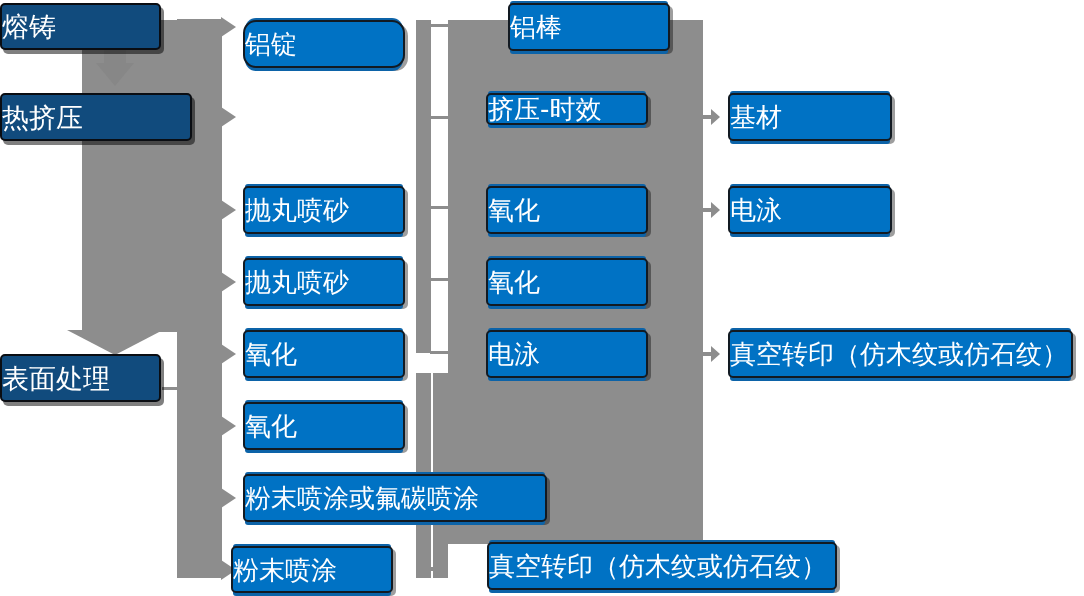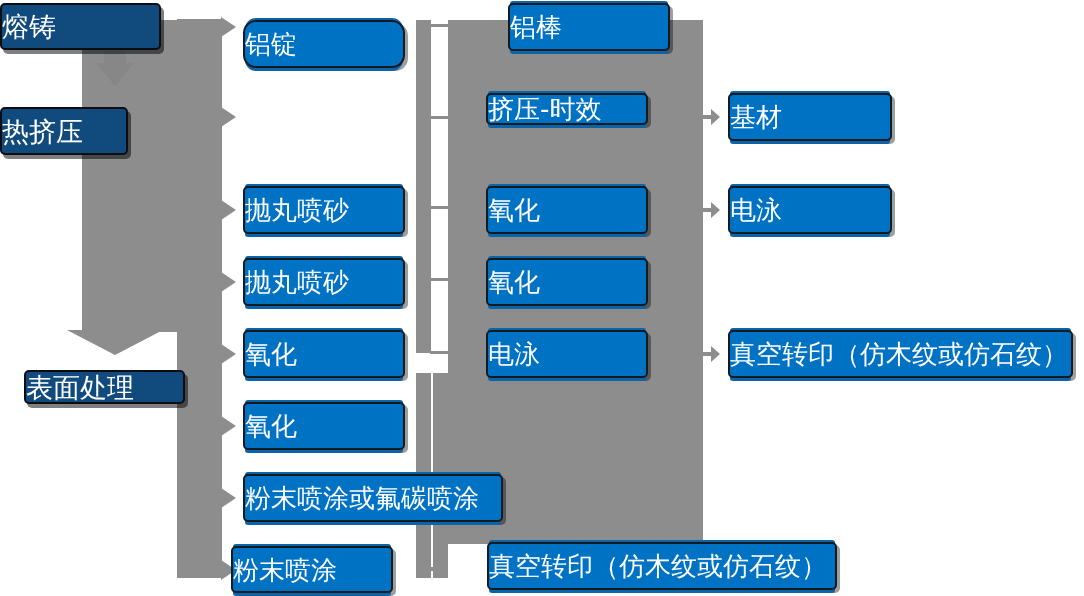--- a/index.html
+++ b/index.html
@@ -77,43 +77,43 @@
   <div class="ar-sm-stem" style="left:703px;top:115px;"></div>
   <div class="ar-sm-head" style="left:711px;top:109px;"></div>
   <div class="ar-sm-stem" style="left:703px;top:208px;"></div>
   <div class="ar-sm-head" style="left:711px;top:202px;"></div>
   <div class="ar-sm-stem" style="left:703px;top:352px;"></div>
   <div class="ar-sm-head" style="left:711px;top:346px;"></div>
 
   <div class="box stage" style="left:0;top:3px;width:161px;height:47px;">
       <span>熔铸</span>
     </div>
-  <div class="box stage" style="left:0;top:93px;width:128px;height:48px;margin-top:14px;">
+  <div class="box stage" style="left:0;top:93px;width:192px;height:48px;">
       <span>热挤压</span>
     </div>
-  <div class="box stage" style="left:0;top:370px;width:161px;height:34px;margin-left:24px;">
+  <div class="box stage" style="left:0;top:354px;width:161px;height:48px;">
       <span>表面处理</span>
     </div>
 
   <div class="box proc" style="left:243px;top:20px;width:162px;height:48px;border-radius:13px;">
       <span>铝锭</span>
     </div>
   <div class="box proc" style="left:243px;top:186px;width:162px;height:48px;">
       <span>抛丸喷砂</span>
     </div>
   <div class="box proc" style="left:243px;top:258px;width:162px;height:48px;">
       <span>抛丸喷砂</span>
     </div>
   <div class="box proc" style="left:243px;top:330px;width:162px;height:48px;">
       <span>氧化</span>
     </div>
   <div class="box proc" style="left:243px;top:402px;width:162px;height:48px;">
       <span>氧化</span>
     </div>
-  <div class="box proc" style="left:243px;top:474px;width:260px;height:48px;">
+  <div class="box proc" style="left:243px;top:474px;width:304px;height:48px;">
       <span>粉末喷涂或氟碳喷涂</span>
     </div>
   <div class="box proc" style="left:231px;top:546px;width:162px;height:47px;">
       <span>粉末喷涂</span>
     </div>
 
   <div class="box proc" style="left:486px;top:3px;width:162px;height:48px;margin-left:22px;">
       <span>铝棒</span>
     </div>
   <div class="box proc" style="left:486px;top:93px;width:162px;height:32px;">

